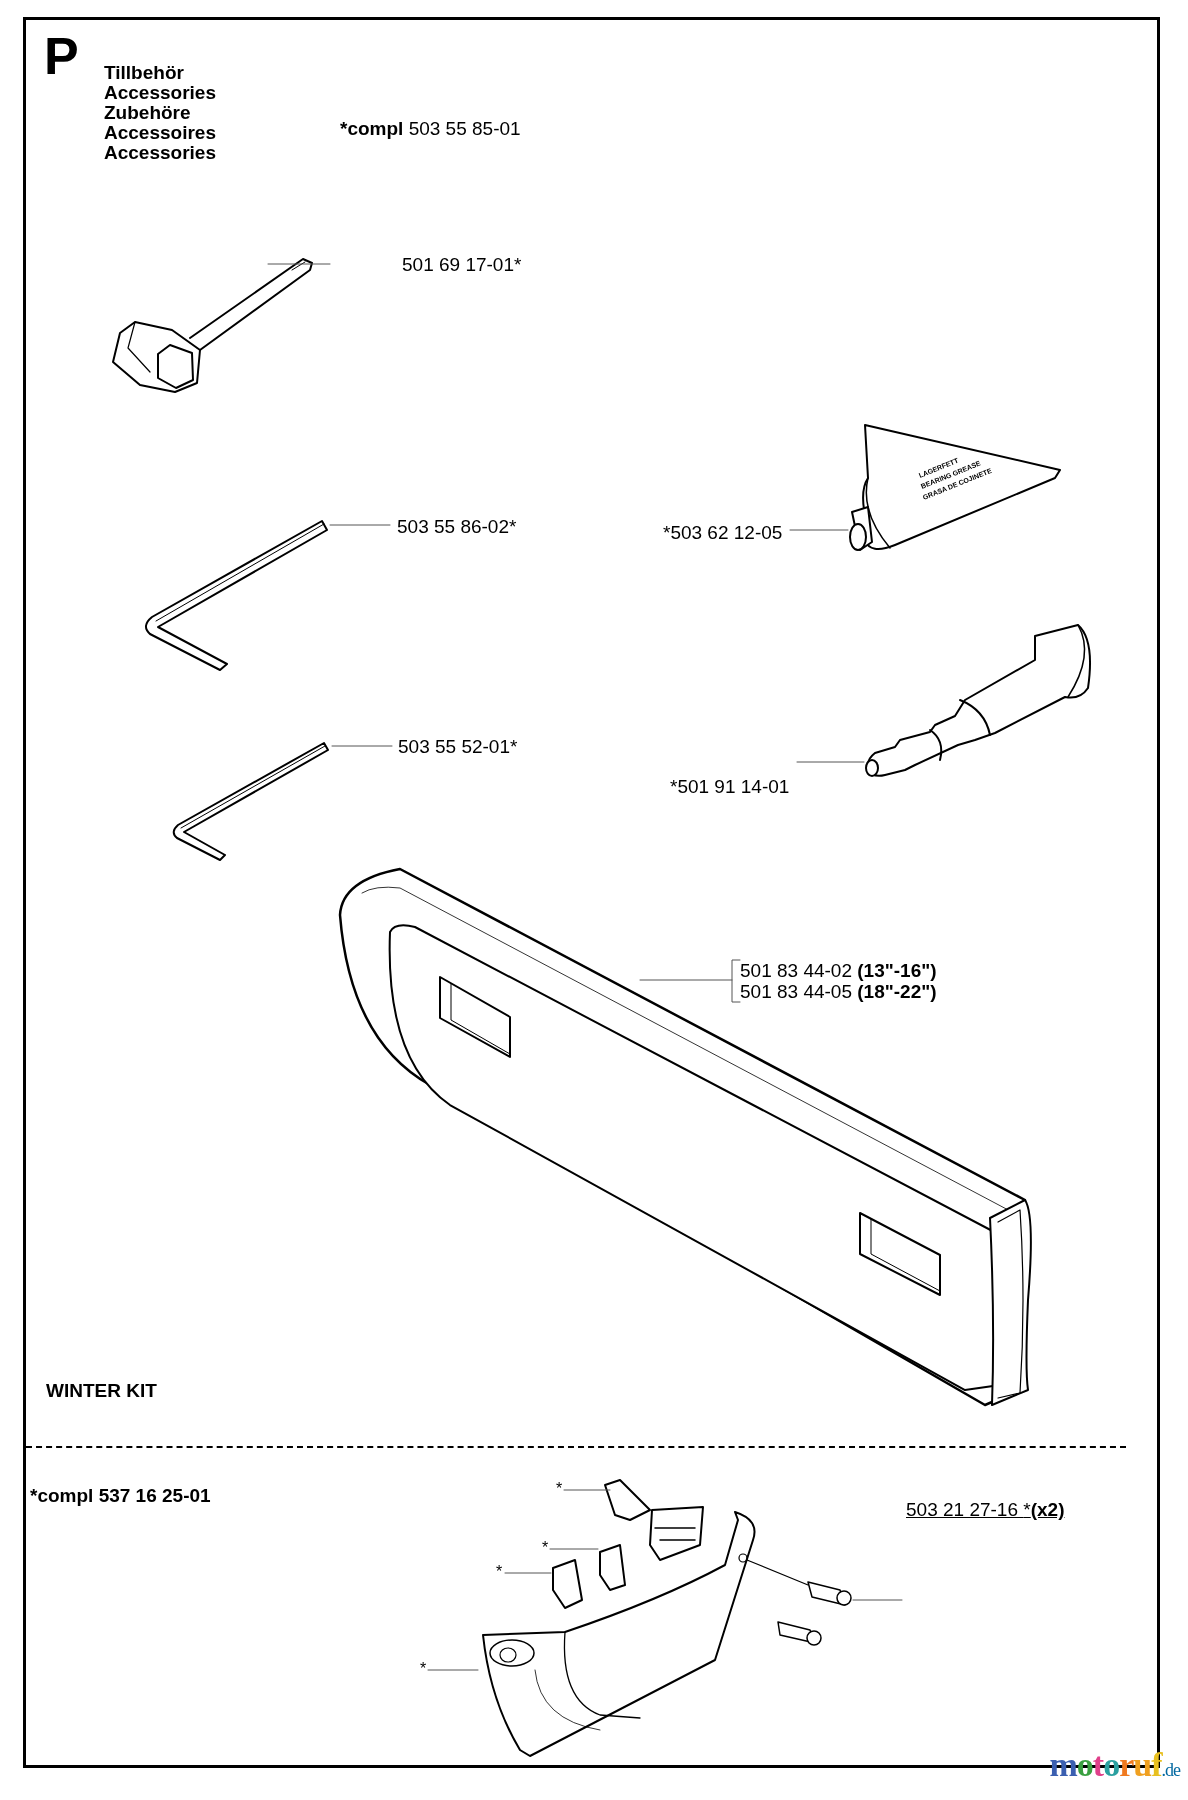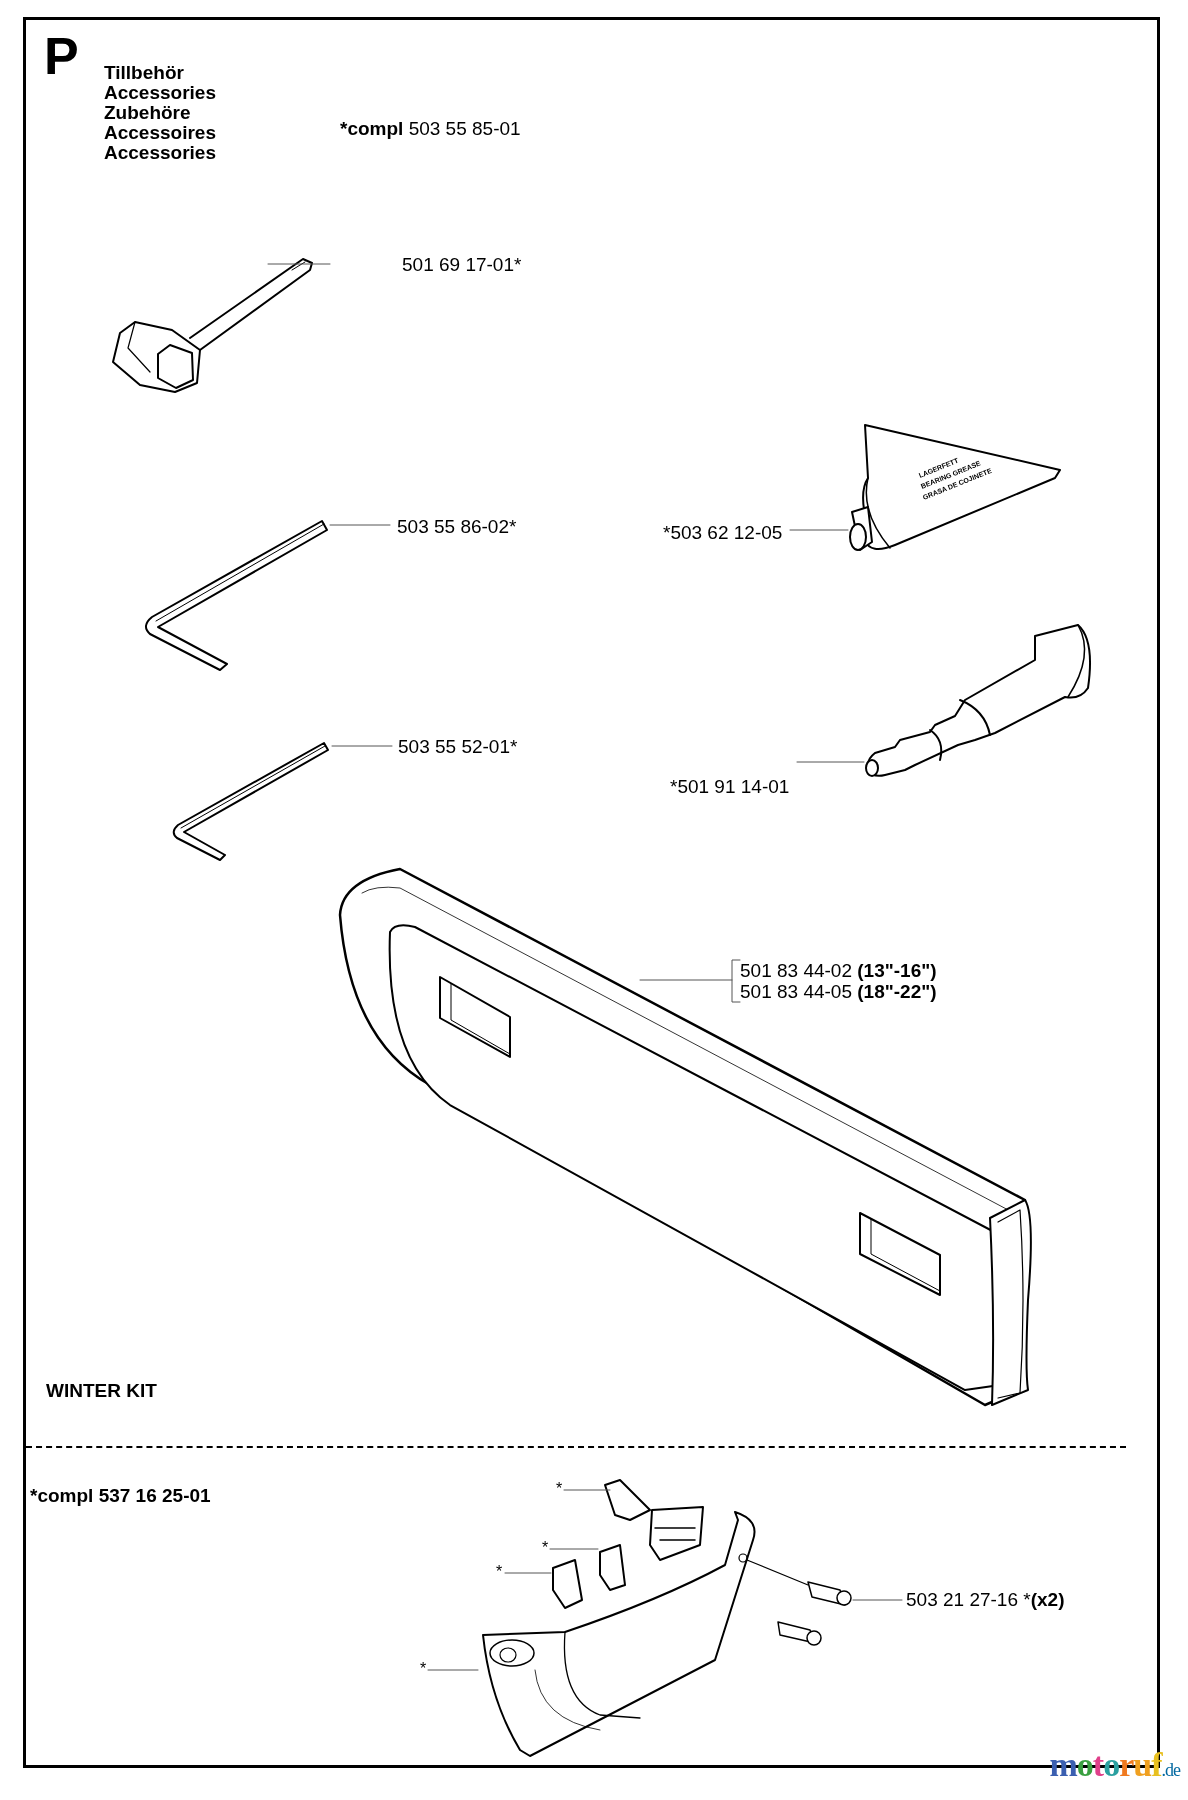--- a/index.html
+++ b/index.html
@@ -137,20 +137,20 @@
 <div class="abs lbl b" style="left:30px;top:1485px;">
   <span>*compl</span>
   <span>537 16 25-01</span>
 </div>
 
 <div class="abs star" style="left:556px;top:1480px;">*</div>
 <div class="abs star" style="left:542px;top:1539px;">*</div>
 <div class="abs star" style="left:496px;top:1563px;">*</div>
 <div class="abs star" style="left:420px;top:1660px;">*</div>
 
-<div class="abs lbl" style="left:906px;top:1589px;">
+<div class="abs lbl" style="left:906px;top:1499px;text-decoration:underline;">
   <span>503 21 27-16</span>
   <span>*</span><span class="b">(x2)</span>
 </div>
 
 <div class="abs logo">
   <span style="color:#3b5fb0">m</span><span style="color:#3aa040">o</span><span style="color:#e0408a">t</span><span style="color:#2aa0a0">o</span><span style="color:#f07a20">r</span><span style="color:#f0a020">u</span><span style="color:#e8c020">f</span><span class="de">.de</span>
 </div>
 
 </body></html>

